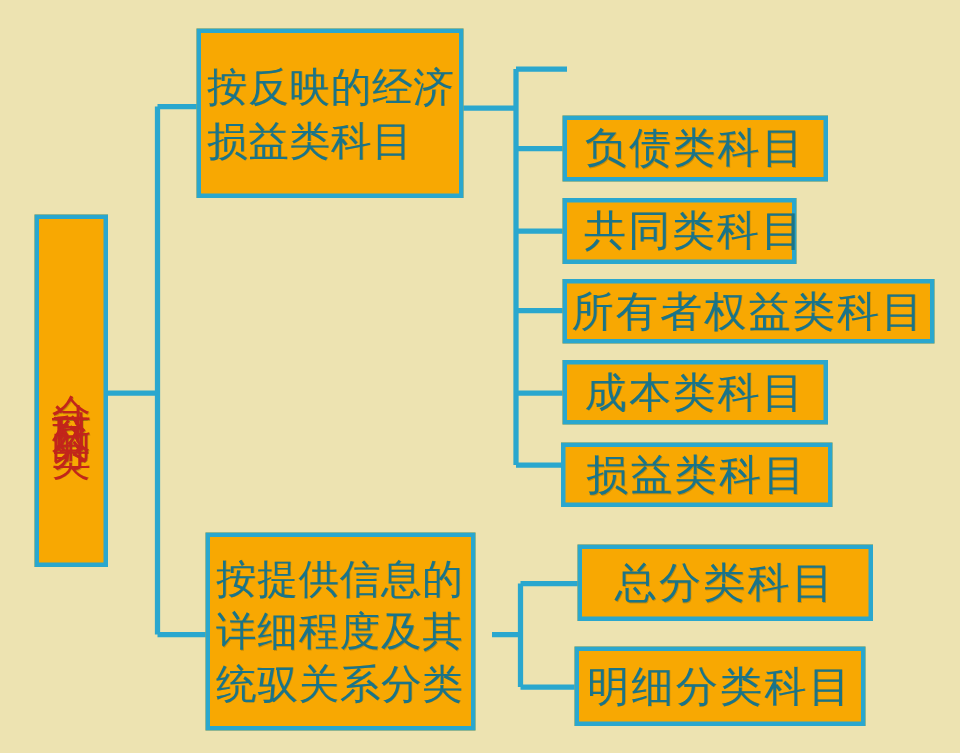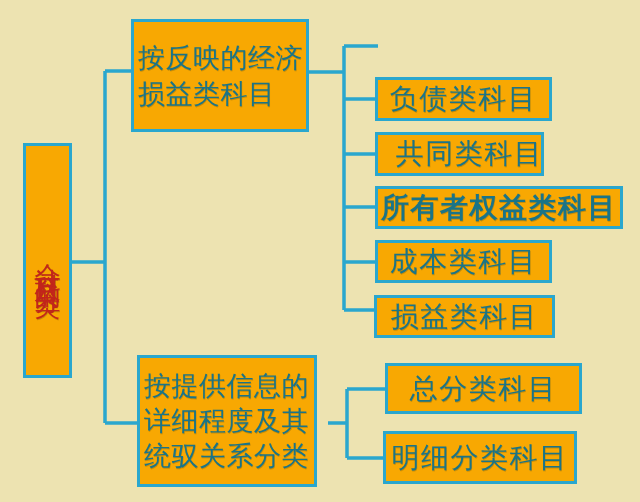--- a/index.html
+++ b/index.html
@@ -55,22 +55,22 @@
   }
   .node-branch-economic { left: 131px; top: 19px; width: 178px; height: 113px; line-height: 36px; }
   .node-branch-detail   { left: 137px; top: 355px; width: 180px; height: 132px; line-height: 35px; }
   .node-leaf {
     font-size: 28px;
     letter-spacing: 1.5px;
     white-space: nowrap;
   }
   .leaf-0 { left: 375px; top: 20px;  width: 177px; height: 45px; }
   .leaf-1 { left: 375px; top: 77px;  width: 177px; height: 44px; }
-  .leaf-2 { left: 375px; top: 132px; width: 169px; height: 44px; padding-left: 20px; }
-  .leaf-3 { left: 375px; top: 186px; width: 248px; height: 43px; font-weight: bold; }
+  .leaf-2 { left: 375px; top: 132px; width: 156px; height: 44px; padding-left: 20px; }
+  .leaf-3 { left: 375px; top: 186px; width: 248px; height: 43px; }
   .leaf-4 { left: 375px; top: 240px; width: 177px; height: 43px; }
   .leaf-5 { left: 374px; top: 295px; width: 181px; height: 43px; }
   .leaf-6 { left: 385px; top: 363px; width: 197px; height: 51px; }
   .leaf-7 { left: 383px; top: 431px; width: 194px; height: 53px; }
 </style>
 </head>
 <body>
 
 <div class="canvas">
 

